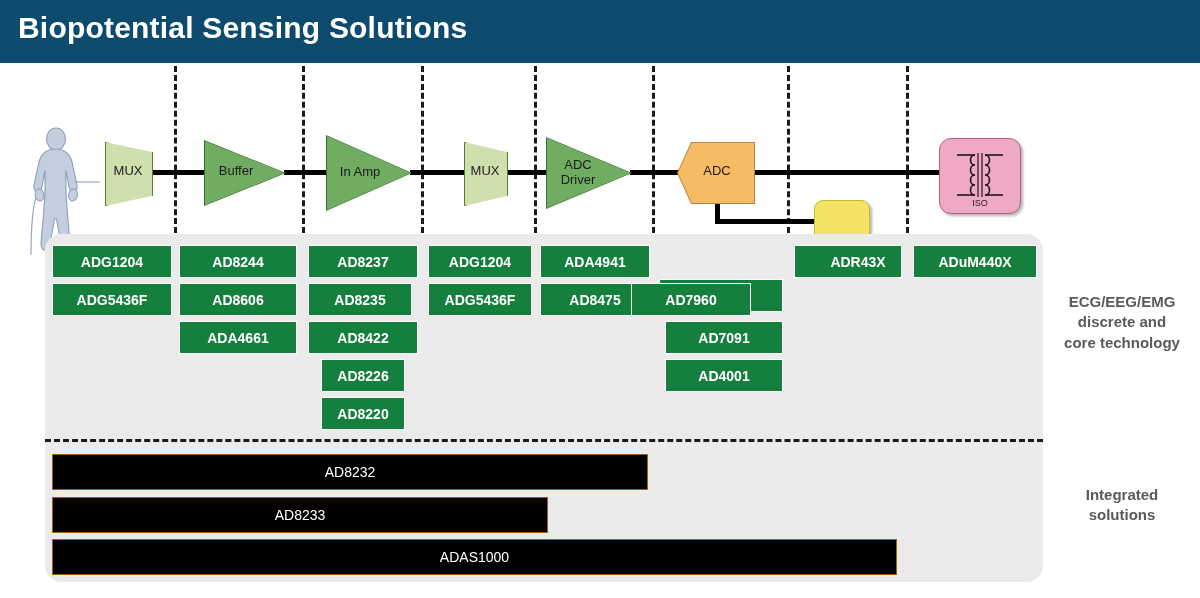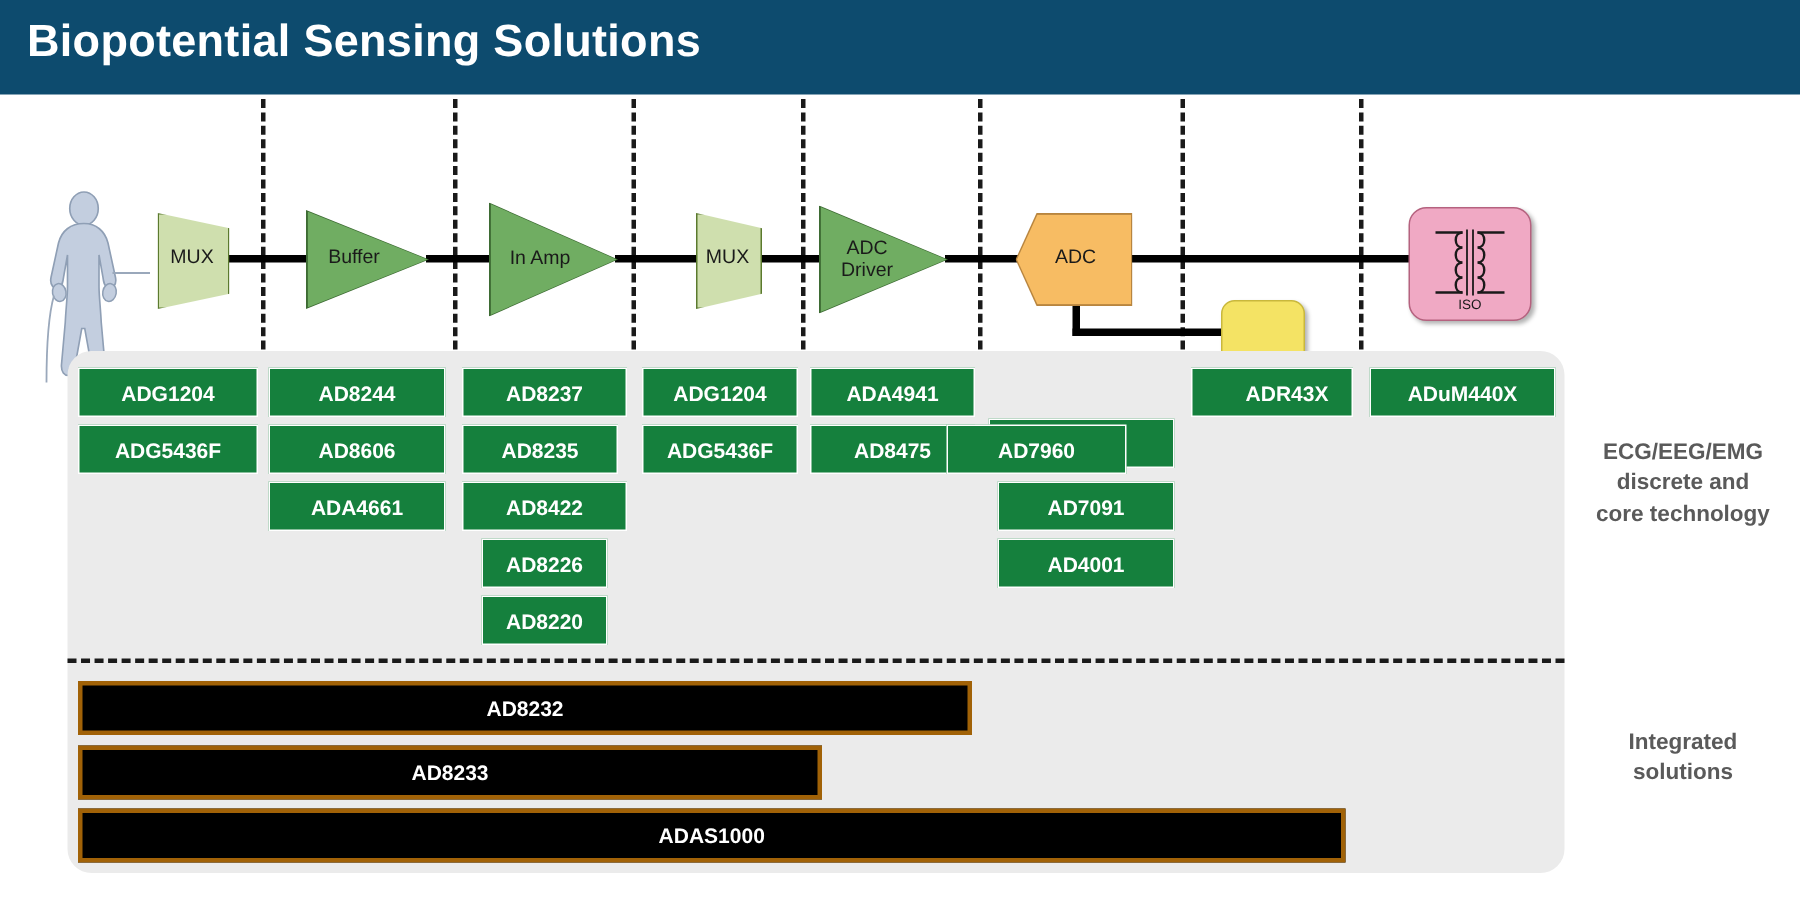--- a/index.html
+++ b/index.html
@@ -107,23 +107,23 @@
     border:1px solid #ffffff;
     color:#ffffff;
     font-size:14px;font-weight:bold;
     display:flex;align-items:center;justify-content:center;
     box-sizing:border-box;
     white-space:nowrap;
   }
   .wide-chip{
     position:absolute;
     background:#000000;
-    border:3px solid #a16207;
+    border:1px solid #a16207;
     color:#ffffff;
-    font-size:14px;font-weight:bold;
+    font-size:14px;font-weight:normal;
     display:flex;align-items:center;justify-content:center;
     box-sizing:border-box;
   }
   
   .side-caption{
     position:absolute;
     color:#5a5a5a;font-size:15px;font-weight:bold;
     text-align:center;line-height:1.35;
     white-space:pre-line;
   }

